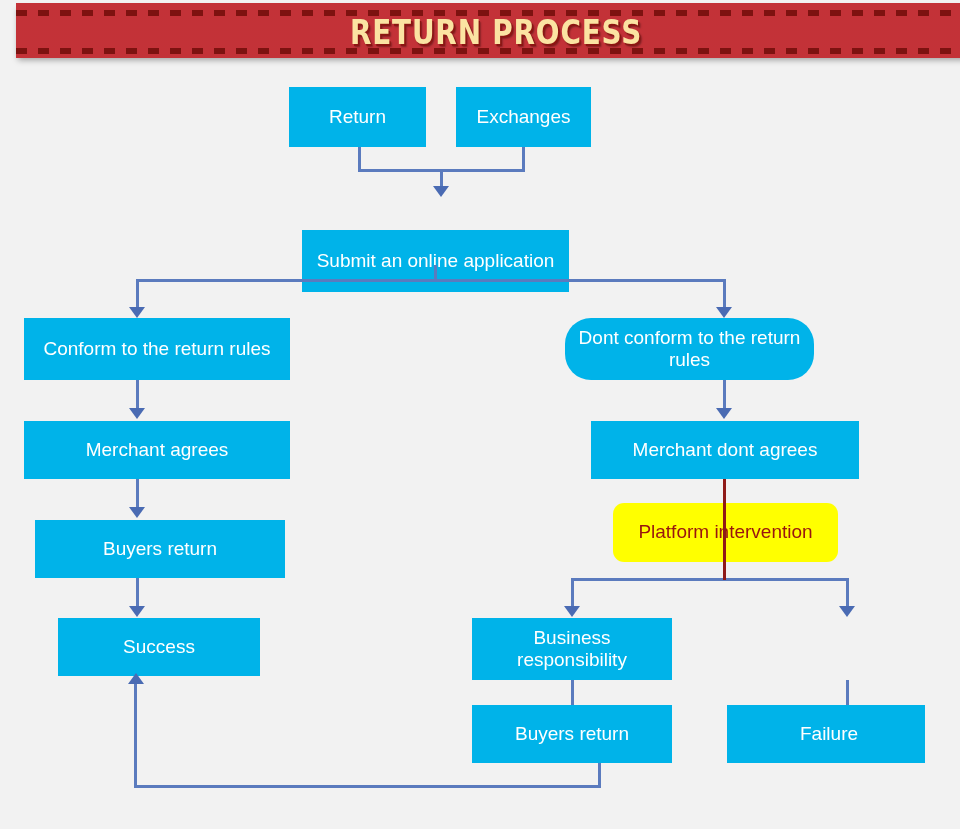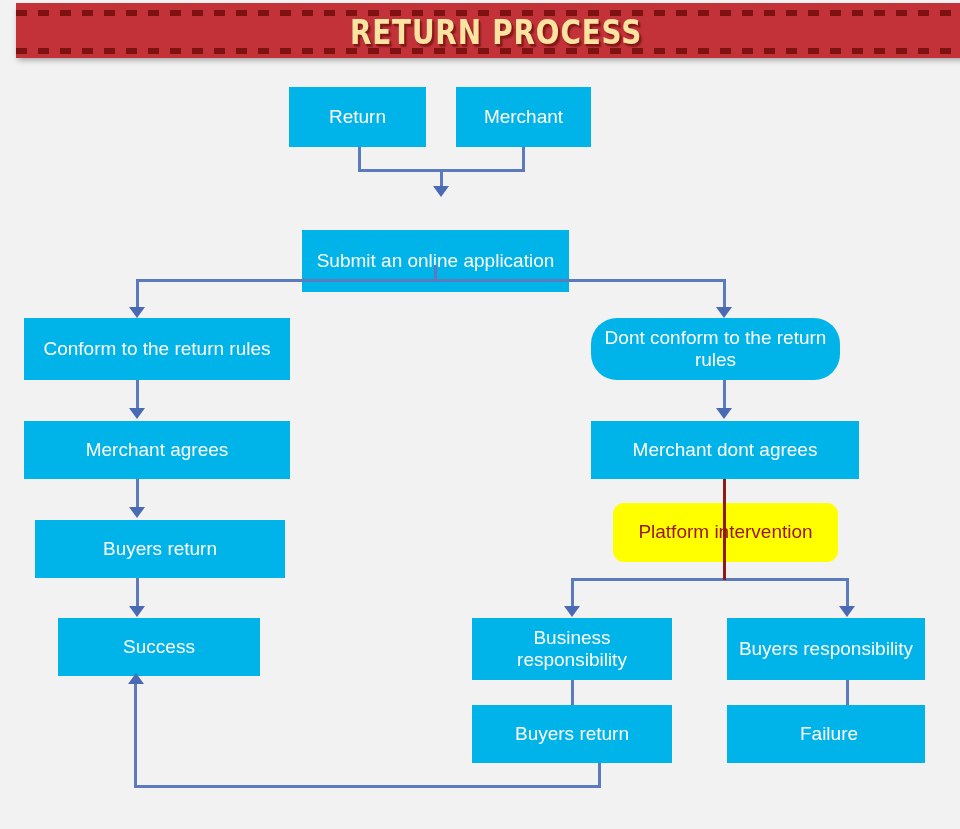--- a/index.html
+++ b/index.html
@@ -80,21 +80,21 @@
 <body>
 
 <div class="banner">
   <div class="banner-title">RETURN PROCESS</div>
 </div>
 
 <div class="canvas">
 
   <div class="node" style="left:281px; top:29px; width:137px; height:60px;margin-left:8px;">Return</div>
 
-  <div class="node" style="left:456px; top:29px; width:135px; height:60px;">Merchant</div>
+  <div class="node" style="left:456px; top:29px; width:135px; height:60px;">Exchanges</div>
 
   <div class="ln v" style="left:358px; top:89px; height:24px;"></div>
   <div class="ln v" style="left:522px; top:89px; height:24px;"></div>
   <div class="ln h" style="left:358px; top:111px; width:167px;"></div>
   <div class="ln v" style="left:440px; top:111px; height:22px;"></div>
   <div class="arrow down" style="left:433px; top:128px;"></div>
 
   <div class="node" style="left:302px; top:145px; width:267px; height:62px;margin-top:27px;">Submit an online application</div>
 
   <div class="ln v" style="left:434px; top:207px; height:16px;"></div>
@@ -114,21 +114,21 @@
   <div class="ln v" style="left:136px; top:421px; height:32px;"></div>
   <div class="arrow down" style="left:129px; top:449px;"></div>
 
   <div class="node" style="left:35px; top:462px; width:250px; height:58px;">Buyers return</div>
 
   <div class="ln v" style="left:136px; top:520px; height:32px;"></div>
   <div class="arrow down" style="left:129px; top:548px;"></div>
 
   <div class="node" style="left:58px; top:560px; width:202px; height:58px;">Success</div>
 
-  <div class="node" style="left:591px; top:260px; width:249px; height:62px;border-radius:26px;">Dont conform to the return rules</div>
+  <div class="node" style="left:565px; top:260px; width:249px; height:62px;border-radius:26px;">Dont conform to the return rules</div>
 
   <div class="ln v" style="left:723px; top:322px; height:32px;"></div>
   <div class="arrow down" style="left:716px; top:350px;"></div>
 
   <div class="node" style="left:591px; top:363px; width:268px; height:58px;">Merchant dont agrees</div>
 
   <div class="ln v red" style="left:723px; top:421px; height:100px;"></div>
 
   <div class="node yellow" style="left:613px; top:445px; width:225px; height:59px;">Platform intervention</div>
 
@@ -136,21 +136,20 @@
   <div class="ln v" style="left:723px; top:504px; height:18px;"></div>
 
   <div class="ln h" style="left:571px; top:520px; width:278px;"></div>
   <div class="ln v" style="left:571px; top:520px; height:32px;"></div>
   <div class="ln v" style="left:846px; top:520px; height:32px;"></div>
   <div class="arrow down" style="left:564px; top:548px;"></div>
   <div class="arrow down" style="left:839px; top:548px;"></div>
 
   <div class="node" style="left:472px; top:560px; width:200px; height:62px;">Business responsibility</div>
 
-  <div class="node" style="left:727px; top:560px; width:198px; height:62px;">Buyers responsibility</div>
 
   <div class="ln v" style="left:571px; top:622px; height:25px;"></div>
   <div class="ln v" style="left:846px; top:622px; height:25px;"></div>
 
   <div class="node" style="left:472px; top:647px; width:200px; height:58px;">Buyers return</div>
 
   <div class="node" style="left:727px; top:647px; width:198px; height:58px;padding-left:12px;">Failure</div>
 
   <div class="ln v" style="left:598px; top:705px; height:24px;"></div>
   <div class="ln h" style="left:134px; top:727px; width:467px;"></div>

